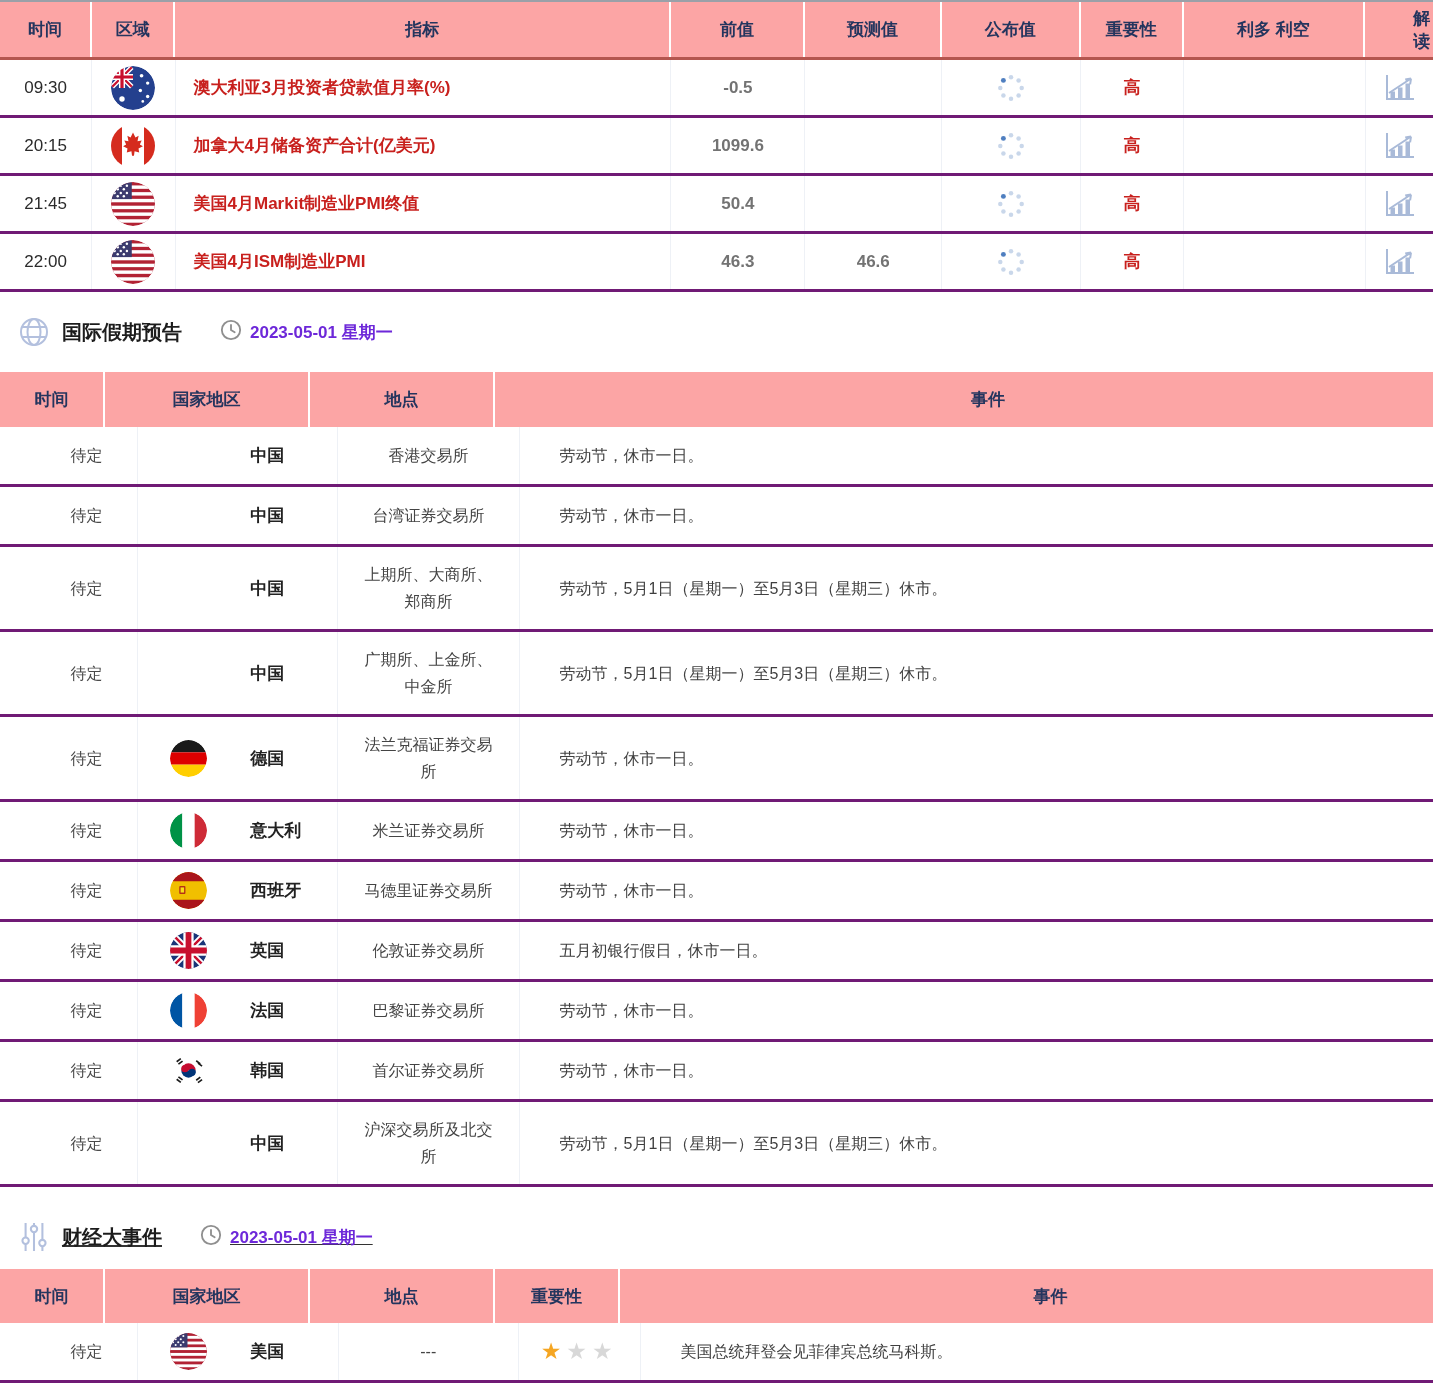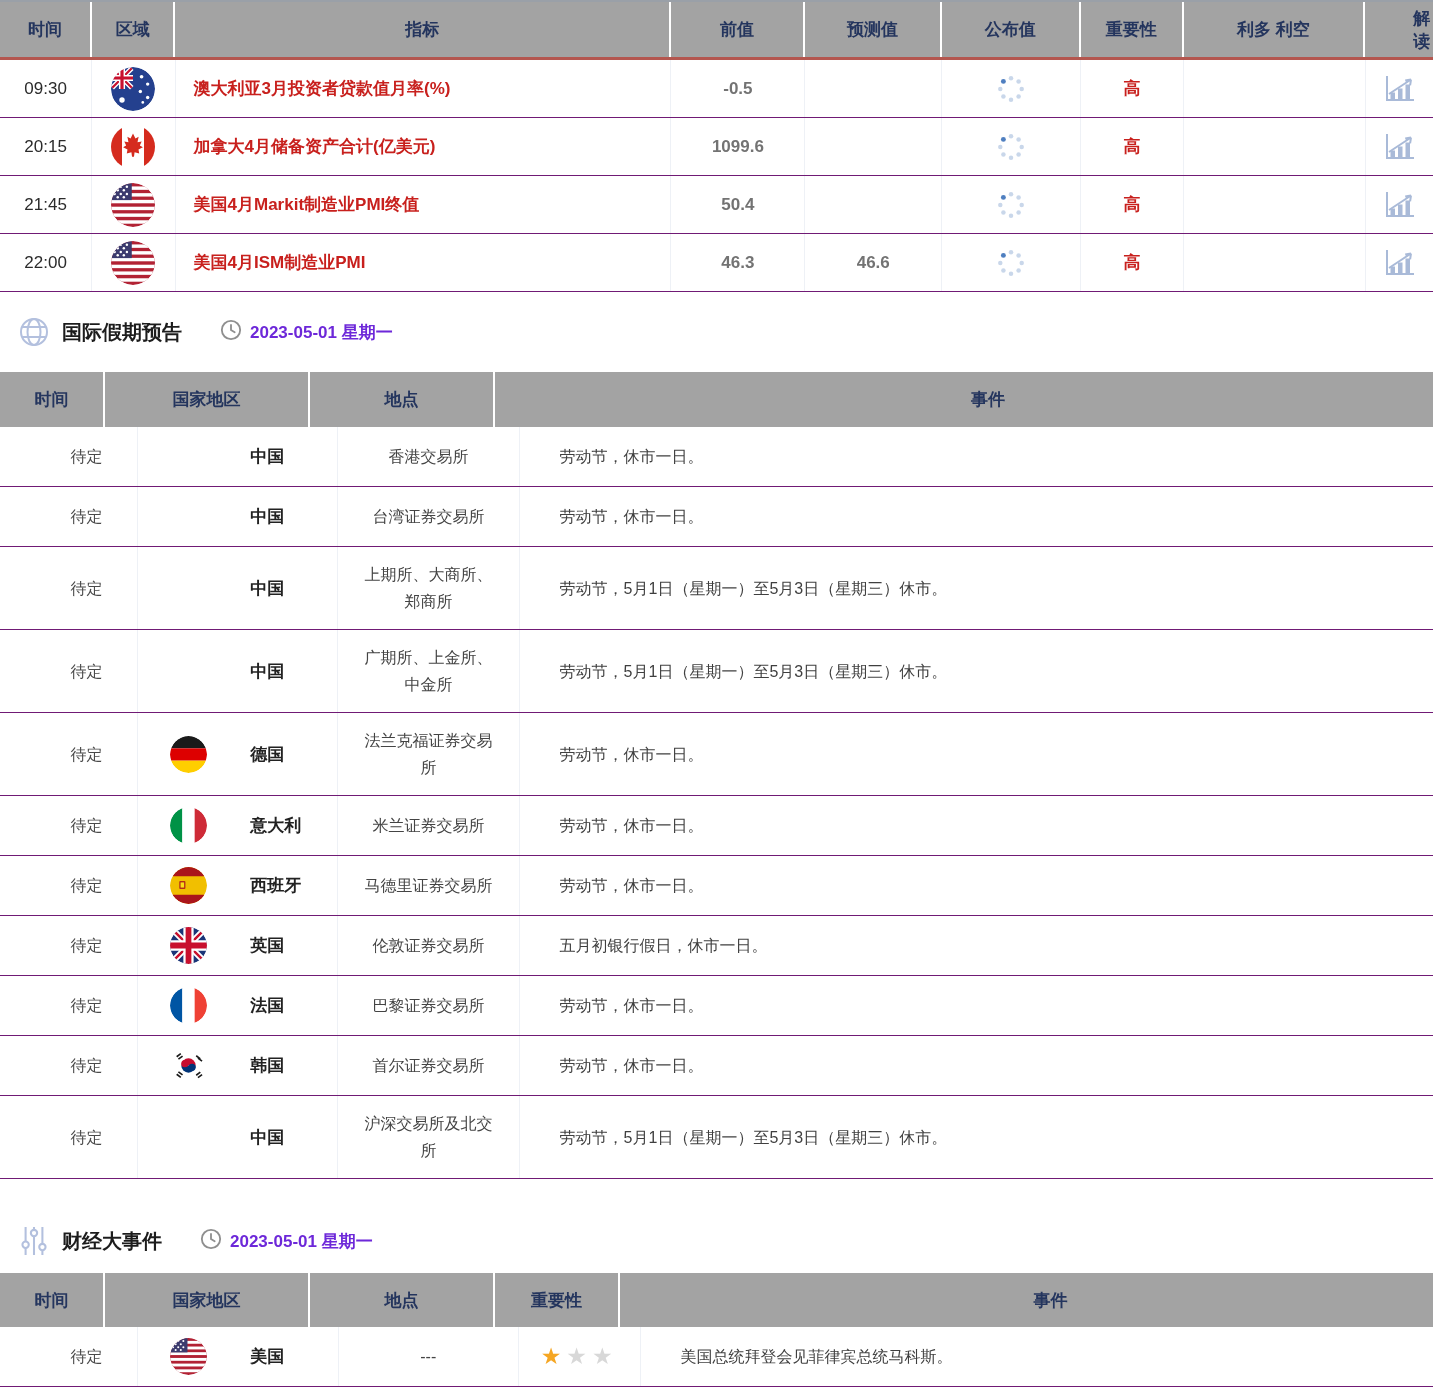--- a/index.html
+++ b/index.html
@@ -6,28 +6,28 @@
   html,body { width:1433px; }
   body {
     font-family:"Liberation Sans","DejaVu Sans",sans-serif;
     background:#fff; color:#333;
     height:1395px; overflow:hidden;
   }
   .page { width:1433px; }
 
   
   .tbl { width:100%; }
-  .tr { display:flex; background:#fff; border-bottom:1px solid #701a75; }
+  .tr { display:flex; background:#fff; border-bottom:3px solid #701a75; }
   .cell {
     display:flex; align-items:center; justify-content:center;
     border-right:1px solid #eef1f6; font-size:16px; color:#444;
     text-align:center; line-height:27px;
   }
   .cell:last-child { border-right:none; }
-  .thead { display:flex; background:#a3a3a3; }
+  .thead { display:flex; background:#fca5a5; }
   .th {
     display:flex; align-items:center; justify-content:center;
     color:#24355e; font-weight:bold; font-size:17px;
     border-right:2px solid #fff;
   }
   .th:last-child { border-right:none;padding-left:48px; }
 
   
   .cal { border-top:2px solid #9aa0a8; }
   .cal .thead { height:58px; border-bottom:3px solid #b4564f; }
@@ -41,21 +41,21 @@
   .red-val { color:#737373; font-weight:bold; font-size:17px; }
   .imp-high { color:#c8201d; font-weight:bold; font-size:17px; }
 
   .flag { width:44px; height:44px; border-radius:50%; overflow:hidden; display:block; }
   .flag svg { display:block; width:100%; height:100%; }
   .flag-sm { width:37px; height:37px; }
 
   
   .section-head { display:flex; align-items:center; padding-left:18px; }
   .sh-1 { margin-top:22px; height:36px; }
-  .sh-2 { margin-top:44px; height:36px; }
+  .sh-2 { margin-top:32px; height:36px;text-decoration:underline; }
   .section-icon { width:32px; height:32px; display:flex; align-items:center; justify-content:center; }
   .section-title { font-size:20px; font-weight:bold; color:#1c1c1c; margin-left:12px; }
   .section-date { display:flex; align-items:center; margin-left:38px; }
   .date-text { font-size:17px; font-weight:bold; color:#6d28d9; margin-left:8px; }
 
   
   .flat { margin-top:22px; }
   .flat .thead { height:55px; }
   .h1 { width:105px; } .h2 { width:205px; } .h3 { width:185px; } .h4 { width:938px; }
   .e1 { width:105px; } .e2 { width:205px; } .e3 { width:185px; } .e4 { width:125px; } .e5 { width:813px; }

